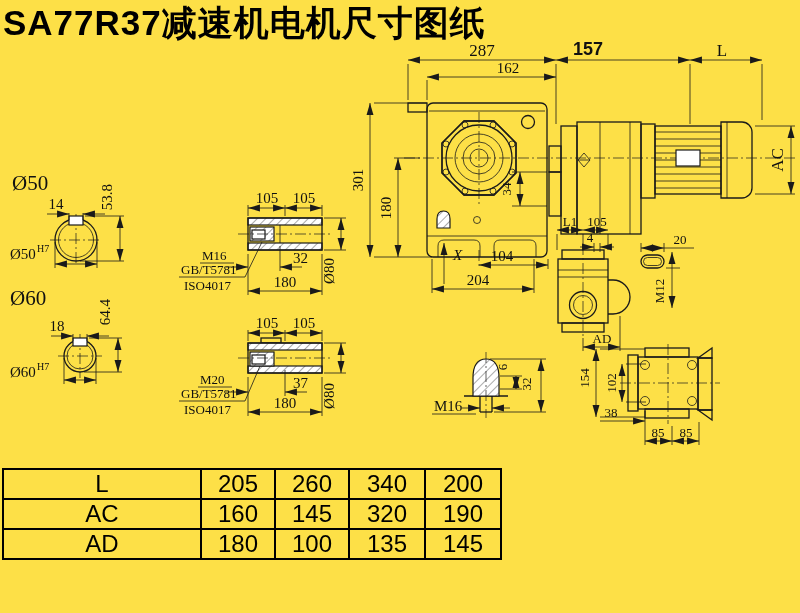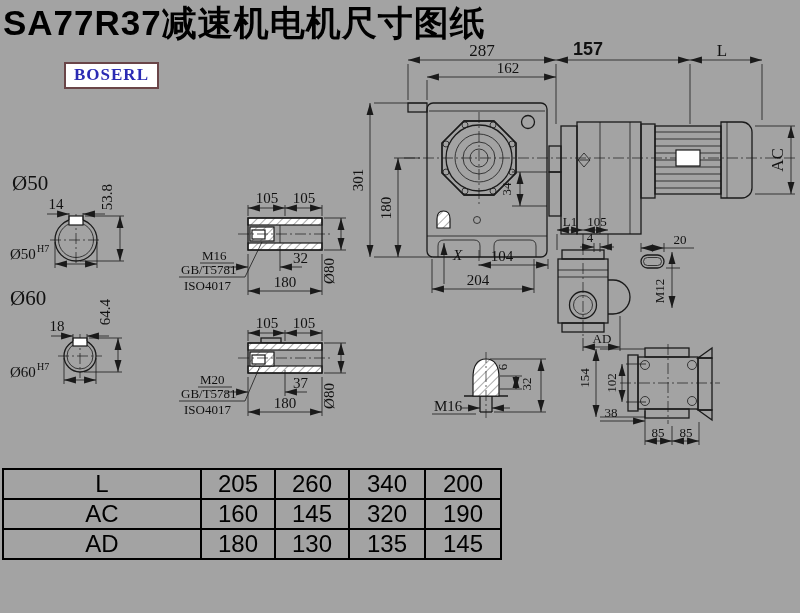--- a/index.html
+++ b/index.html
@@ -1,16 +1,16 @@
 <!DOCTYPE html>
 <html><head>
 <meta charset="utf-8">
 <style>
   html,body{margin:0;padding:0;background:#fff;}
-  #canvas{position:relative;width:800px;height:613px;background:#a3a3a3;overflow:hidden;
+  #canvas{position:relative;width:800px;height:613px;background:#fde047;overflow:hidden;
           font-family:"Liberation Sans",sans-serif;}
   #title{position:absolute;left:3px;top:0px;font-size:35px;font-weight:bold;color:#000;
          letter-spacing:1px;white-space:nowrap;}
   #logo{position:absolute;left:64px;top:62px;border:2px solid #6a4548;background:#fff;
         color:#2b2bb4;font-family:"Liberation Serif",serif;font-weight:bold;font-size:17px;
         padding:1px 8px 2px 8px;letter-spacing:1px;}
   #drawing{position:absolute;left:0;top:36px;}
   
   .ol{stroke:#1a1a1a;stroke-width:1.3;fill:none;}
   .tl{stroke:#1a1a1a;stroke-width:0.8;fill:none;}
@@ -31,21 +31,20 @@
            font-size:24px;color:#000;padding:0;}
   #spec .hcn{font-size:25px;line-height:1.05;}
   #spec .men{font-family:"Liberation Mono",monospace;font-size:22px;}
 </style>
 </head>
 <body>
 
 <div id="canvas">
 
   <div id="title">SA77R37减速机电机尺寸图纸</div>
-  <div id="logo">BOSERL</div>
 
   <svg id="drawing" width="800" height="430" viewBox="0 36 800 430">
     <defs>
       <marker id="ar" viewBox="0 0 12 8" refX="11.5" refY="4" markerWidth="13" markerHeight="9" orient="auto-start-reverse" markerUnits="userSpaceOnUse">
         <path d="M0.5,0.8 L11.5,4 L0.5,7.2 Z" fill="#1a1a1a"></path>
       </marker>
       <pattern id="hp" patternUnits="userSpaceOnUse" width="6" height="6" patternTransform="rotate(45)">
         <rect width="6" height="6" fill="#fff"></rect>
         <line x1="0" y1="0" x2="0" y2="6" stroke="#555" stroke-width="1"></line>
       </pattern>
@@ -391,19 +390,19 @@
     <tr style="height:30px">
       <td>AC</td>
       <td>160</td>
       <td>145</td>
       <td>320</td>
       <td>190</td>
     </tr>
     <tr style="height:30px">
       <td>AD</td>
       <td>180</td>
-      <td>130</td>
+      <td>100</td>
       <td>135</td>
       <td>145</td>
     </tr>
   </tbody>
     </table>
 </div>
 
 </body></html>

